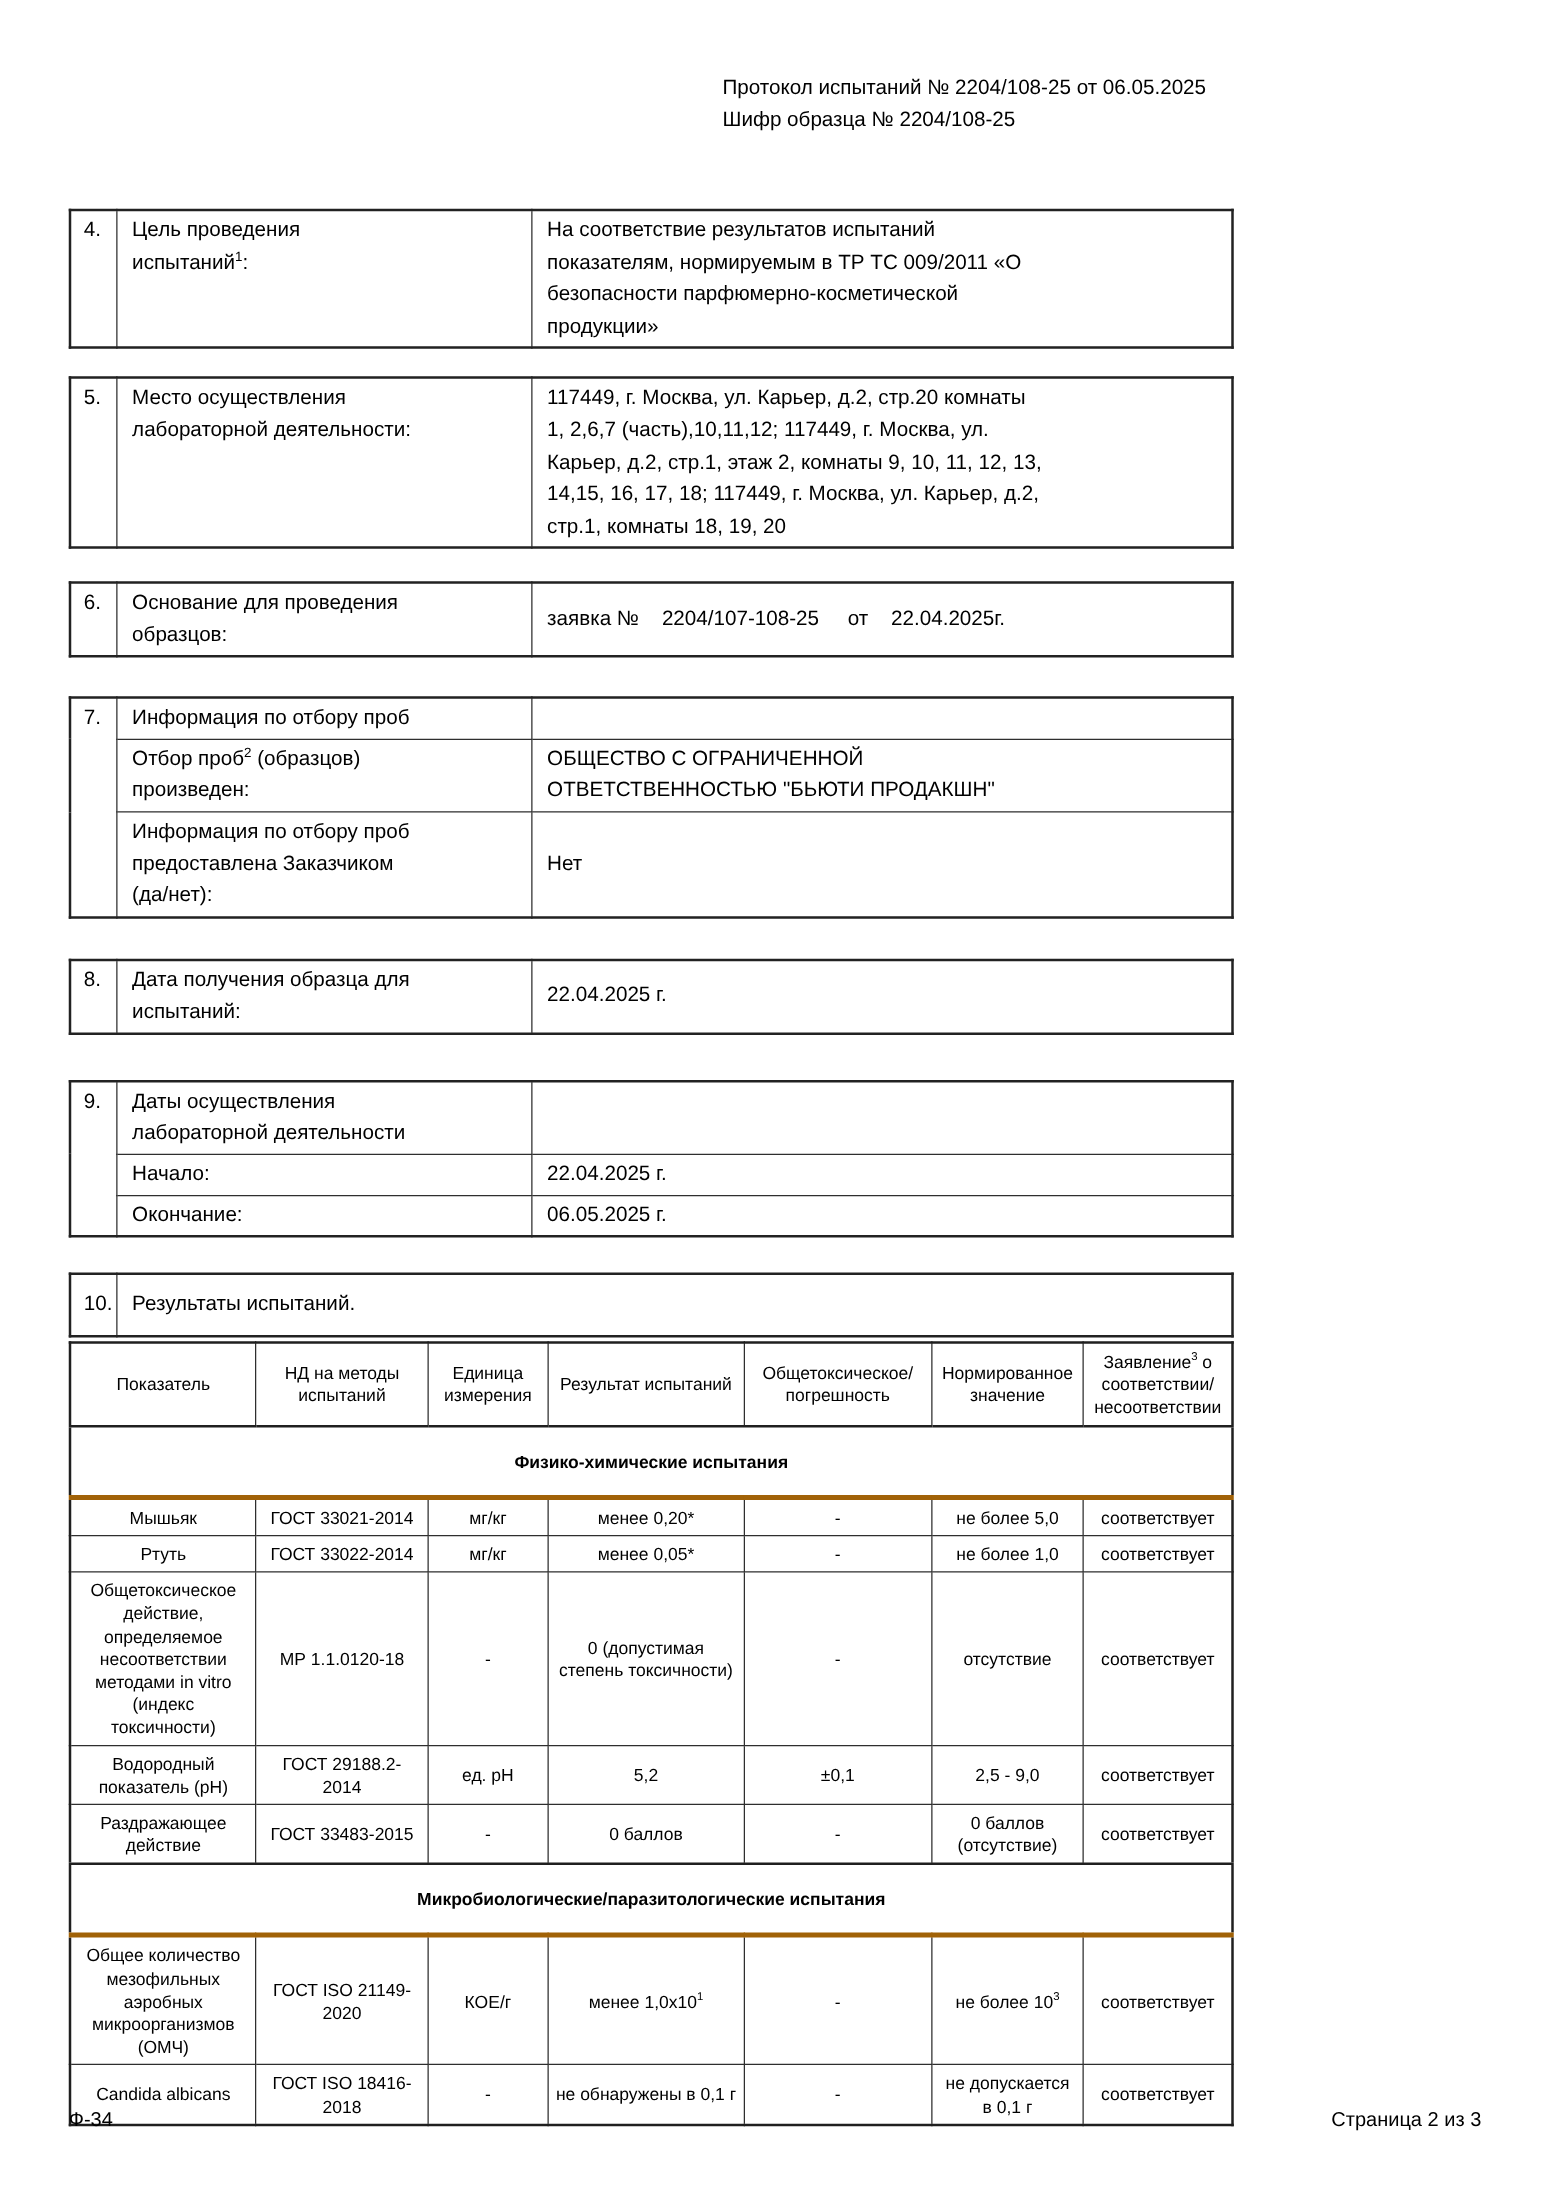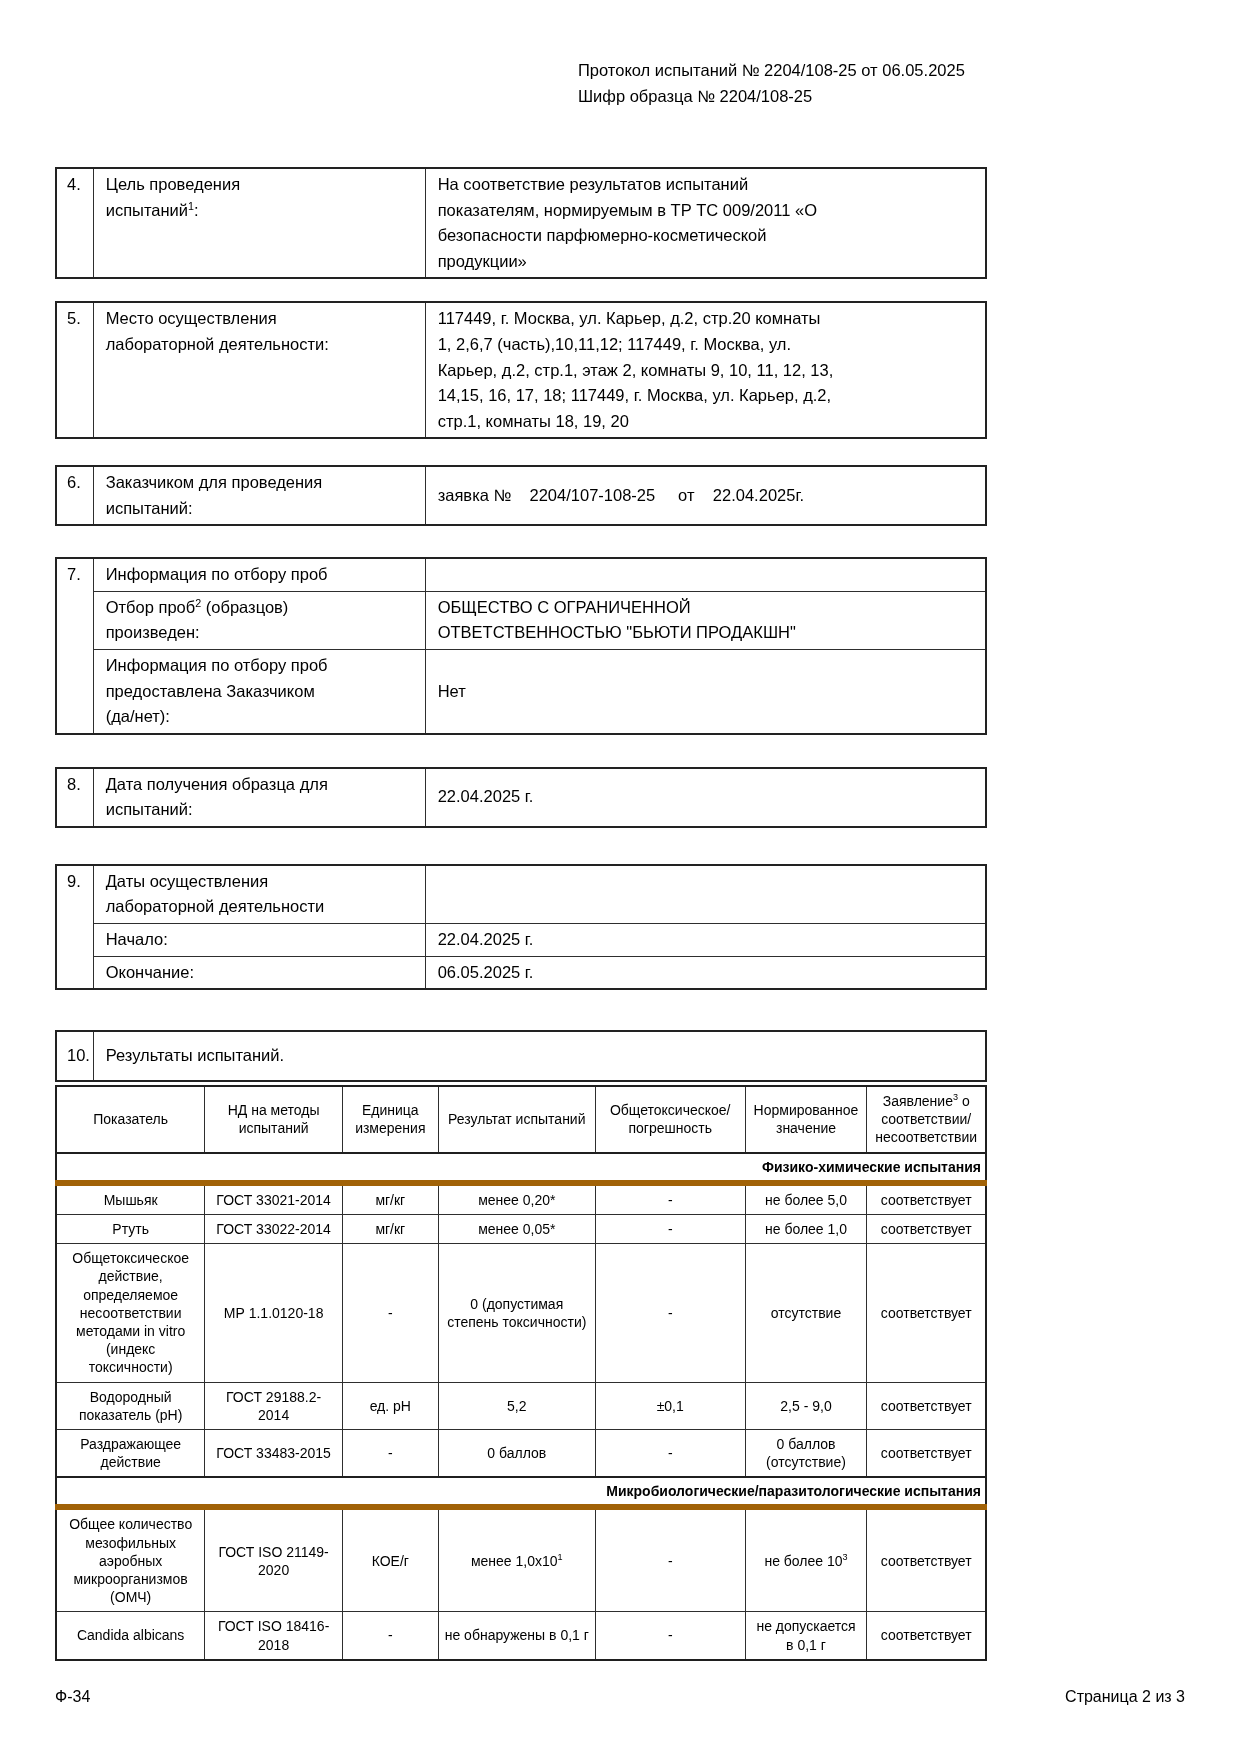--- a/index.html
+++ b/index.html
@@ -35,23 +35,22 @@
   .rtable th,.rtable td{
     border:1px solid #2e2e2e;
     font-size:14px;line-height:1.3;
     text-align:center;vertical-align:middle;
     padding:5px 6px;
     overflow-wrap:break-word;
   }
   .rtable thead th{font-weight:normal;border-bottom:2px solid #1f1f1f;}
   .rtable .section-title{
     font-weight:bold;
-    border-top:2px solid #1f1f1f;border-bottom:6px solid #a16207;
-    padding:4px 4px;
-    text-align:right;
+    border-top:2px solid #1f1f1f;border-bottom:4px solid #a16207;
+    padding:18px 4px;
   }
   sup{font-size:0.65em;line-height:0;vertical-align:super;}
   .footer{
     position:absolute;left:55px;right:56px;top:1688px;
     font-size:16px;
     display:flex;justify-content:space-between;
   }
 </style>
 </head>
 <body>
@@ -96,21 +95,21 @@
 
     <table class="itable" style="margin-top:26px">
       <colgroup>
           <col style="width:4%">
           <col style="width:35.7%">
           <col style="width:60.3%">
         </colgroup>
       <tbody>
           <tr>
         <td class="num">6.</td>
-        <td class="lbl">Заказчиком для проведения испытаний:</td>
+        <td class="lbl">Основание для проведения образцов:</td>
         <td class="val">заявка №    2204/107-108-25     от    22.04.2025г.</td>
       </tr>
     </tbody>
       </table>
 
     <table class="itable" style="margin-top:31px">
       <colgroup>
           <col style="width:4%">
           <col style="width:35.7%">
           <col style="width:60.3%">
@@ -163,21 +162,21 @@
         <td class="lbl">Начало:</td>
         <td class="val">22.04.2025 г.</td>
       </tr>
       <tr>
         <td class="lbl">Окончание:</td>
         <td class="val">06.05.2025 г.</td>
       </tr>
     </tbody>
       </table>
 
-    <table class="itable" style="margin-top:40px">
+    <table class="itable" style="margin-top:28px">
       <colgroup>
           <col style="width:4%">
           <col style="width:96%">
         </colgroup>
       <tbody>
           <tr>
         <td class="num" style="height:42px;vertical-align:middle">10.</td>
         <td class="lbl" style="vertical-align:middle">Результаты испытаний.</td>
       </tr>
     </tbody>

